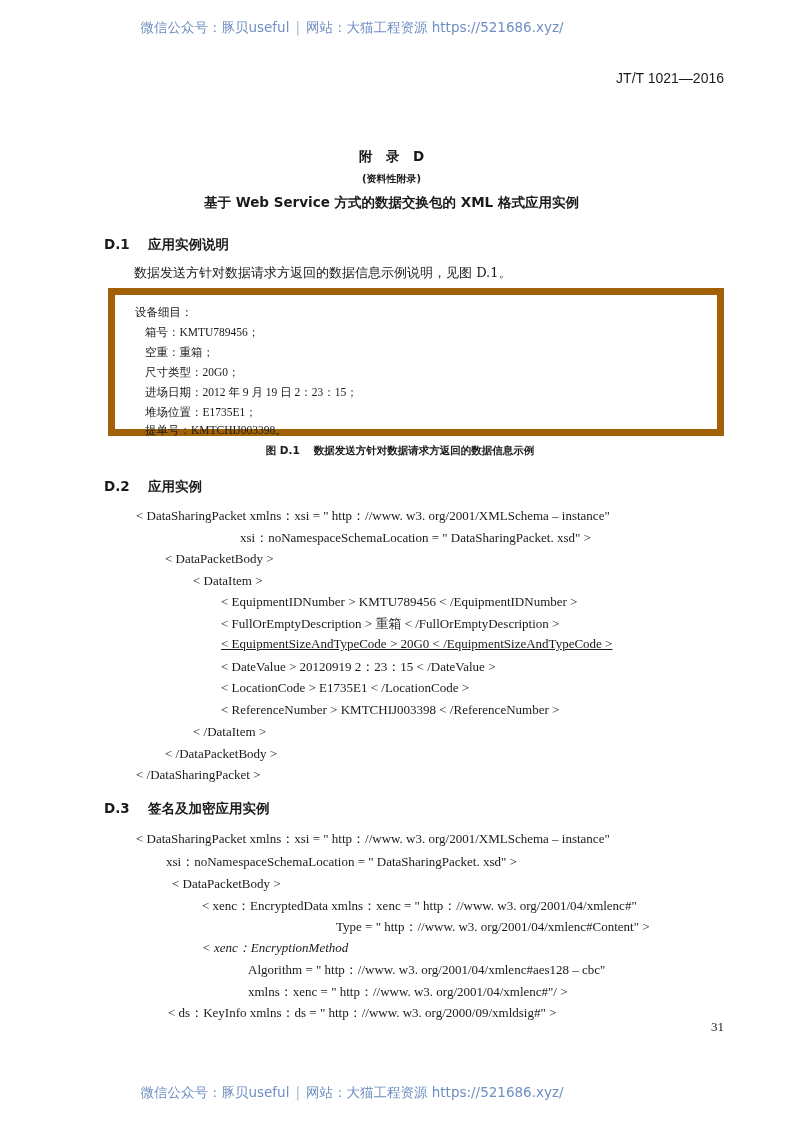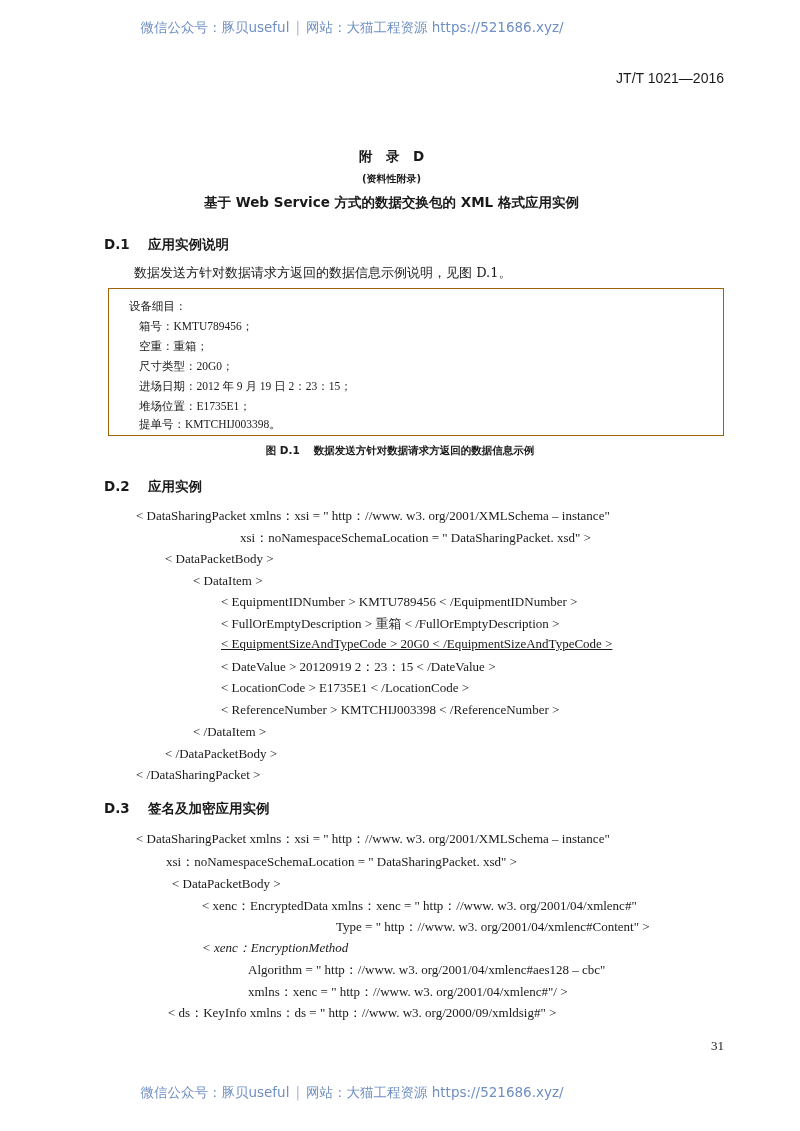--- a/index.html
+++ b/index.html
@@ -6,26 +6,26 @@
   body { width: 800px; height: 1131px; position: relative; overflow: hidden; font-family: "DejaVu Serif", "Liberation Serif", serif; color: #1a1a1a; }
   .abs { position: absolute; white-space: nowrap; }
   .watermark { font-family: "DejaVu Sans", "Liberation Sans", sans-serif; font-size: 13.5px; color: #6f8fc2; left: 0; width: 704px; text-align: center; }
   .wm-sep { color: #a8b8d8; margin: 0 6px; }
   .std-code { font-family: "Liberation Sans", "DejaVu Sans", sans-serif; font-size: 14px; right: 76px; top: 70px; }
   .appendix { font-family: "DejaVu Sans", "Liberation Sans", sans-serif; font-weight: bold; font-size: 13.5px; left: 0; width: 783px; text-align: center; }
   .sec-head { font-family: "DejaVu Sans", "Liberation Sans", sans-serif; font-size: 13.5px; left: 104px; }
   .sec-num { display: inline-block; width: 44px; font-weight: bold; }
   .sec-title { font-weight: bold; }
   .para { font-size: 13px; left: 134px; }
-  .box { position: absolute; left: 108px; top: 288px; width: 616px; height: 148px; border: 1px solid #a16207; box-sizing: border-box; }
+  .box { position: absolute; left: 108px; top: 288px; width: 616px; height: 148px; border: 7px solid #a16207; box-sizing: border-box; }
   .box-line { font-family: "Liberation Serif", "DejaVu Serif", serif; font-size: 11.5px; position: absolute; white-space: nowrap; }
   .caption { font-family: "DejaVu Sans", "Liberation Sans", sans-serif; font-weight: bold; font-size: 10.5px; left: 0; width: 800px; text-align: center; top: 444px; }
   .caption .cap-num { margin-right: 14px; }
   .code { font-family: "Liberation Serif", "DejaVu Serif", serif; font-size: 13px; }
-  .page-num { font-family: "Liberation Serif", "DejaVu Serif", serif; font-size: 13px; right: 76px; top: 1019px; margin-top: 19px; }
+  .page-num { font-family: "Liberation Serif", "DejaVu Serif", serif; font-size: 13px; right: 76px; top: 1019px; }
 </style>
 </head>
 <body>
 
 <div class="abs watermark" style="top:19px;">
   <span>微信公众号：豚贝useful</span><span class="wm-sep">|</span><span>网站：大猫工程资源 https://521686.xyz/</span>
 </div>
 
 <div class="abs std-code">JT/T 1021—2016</div>
 

